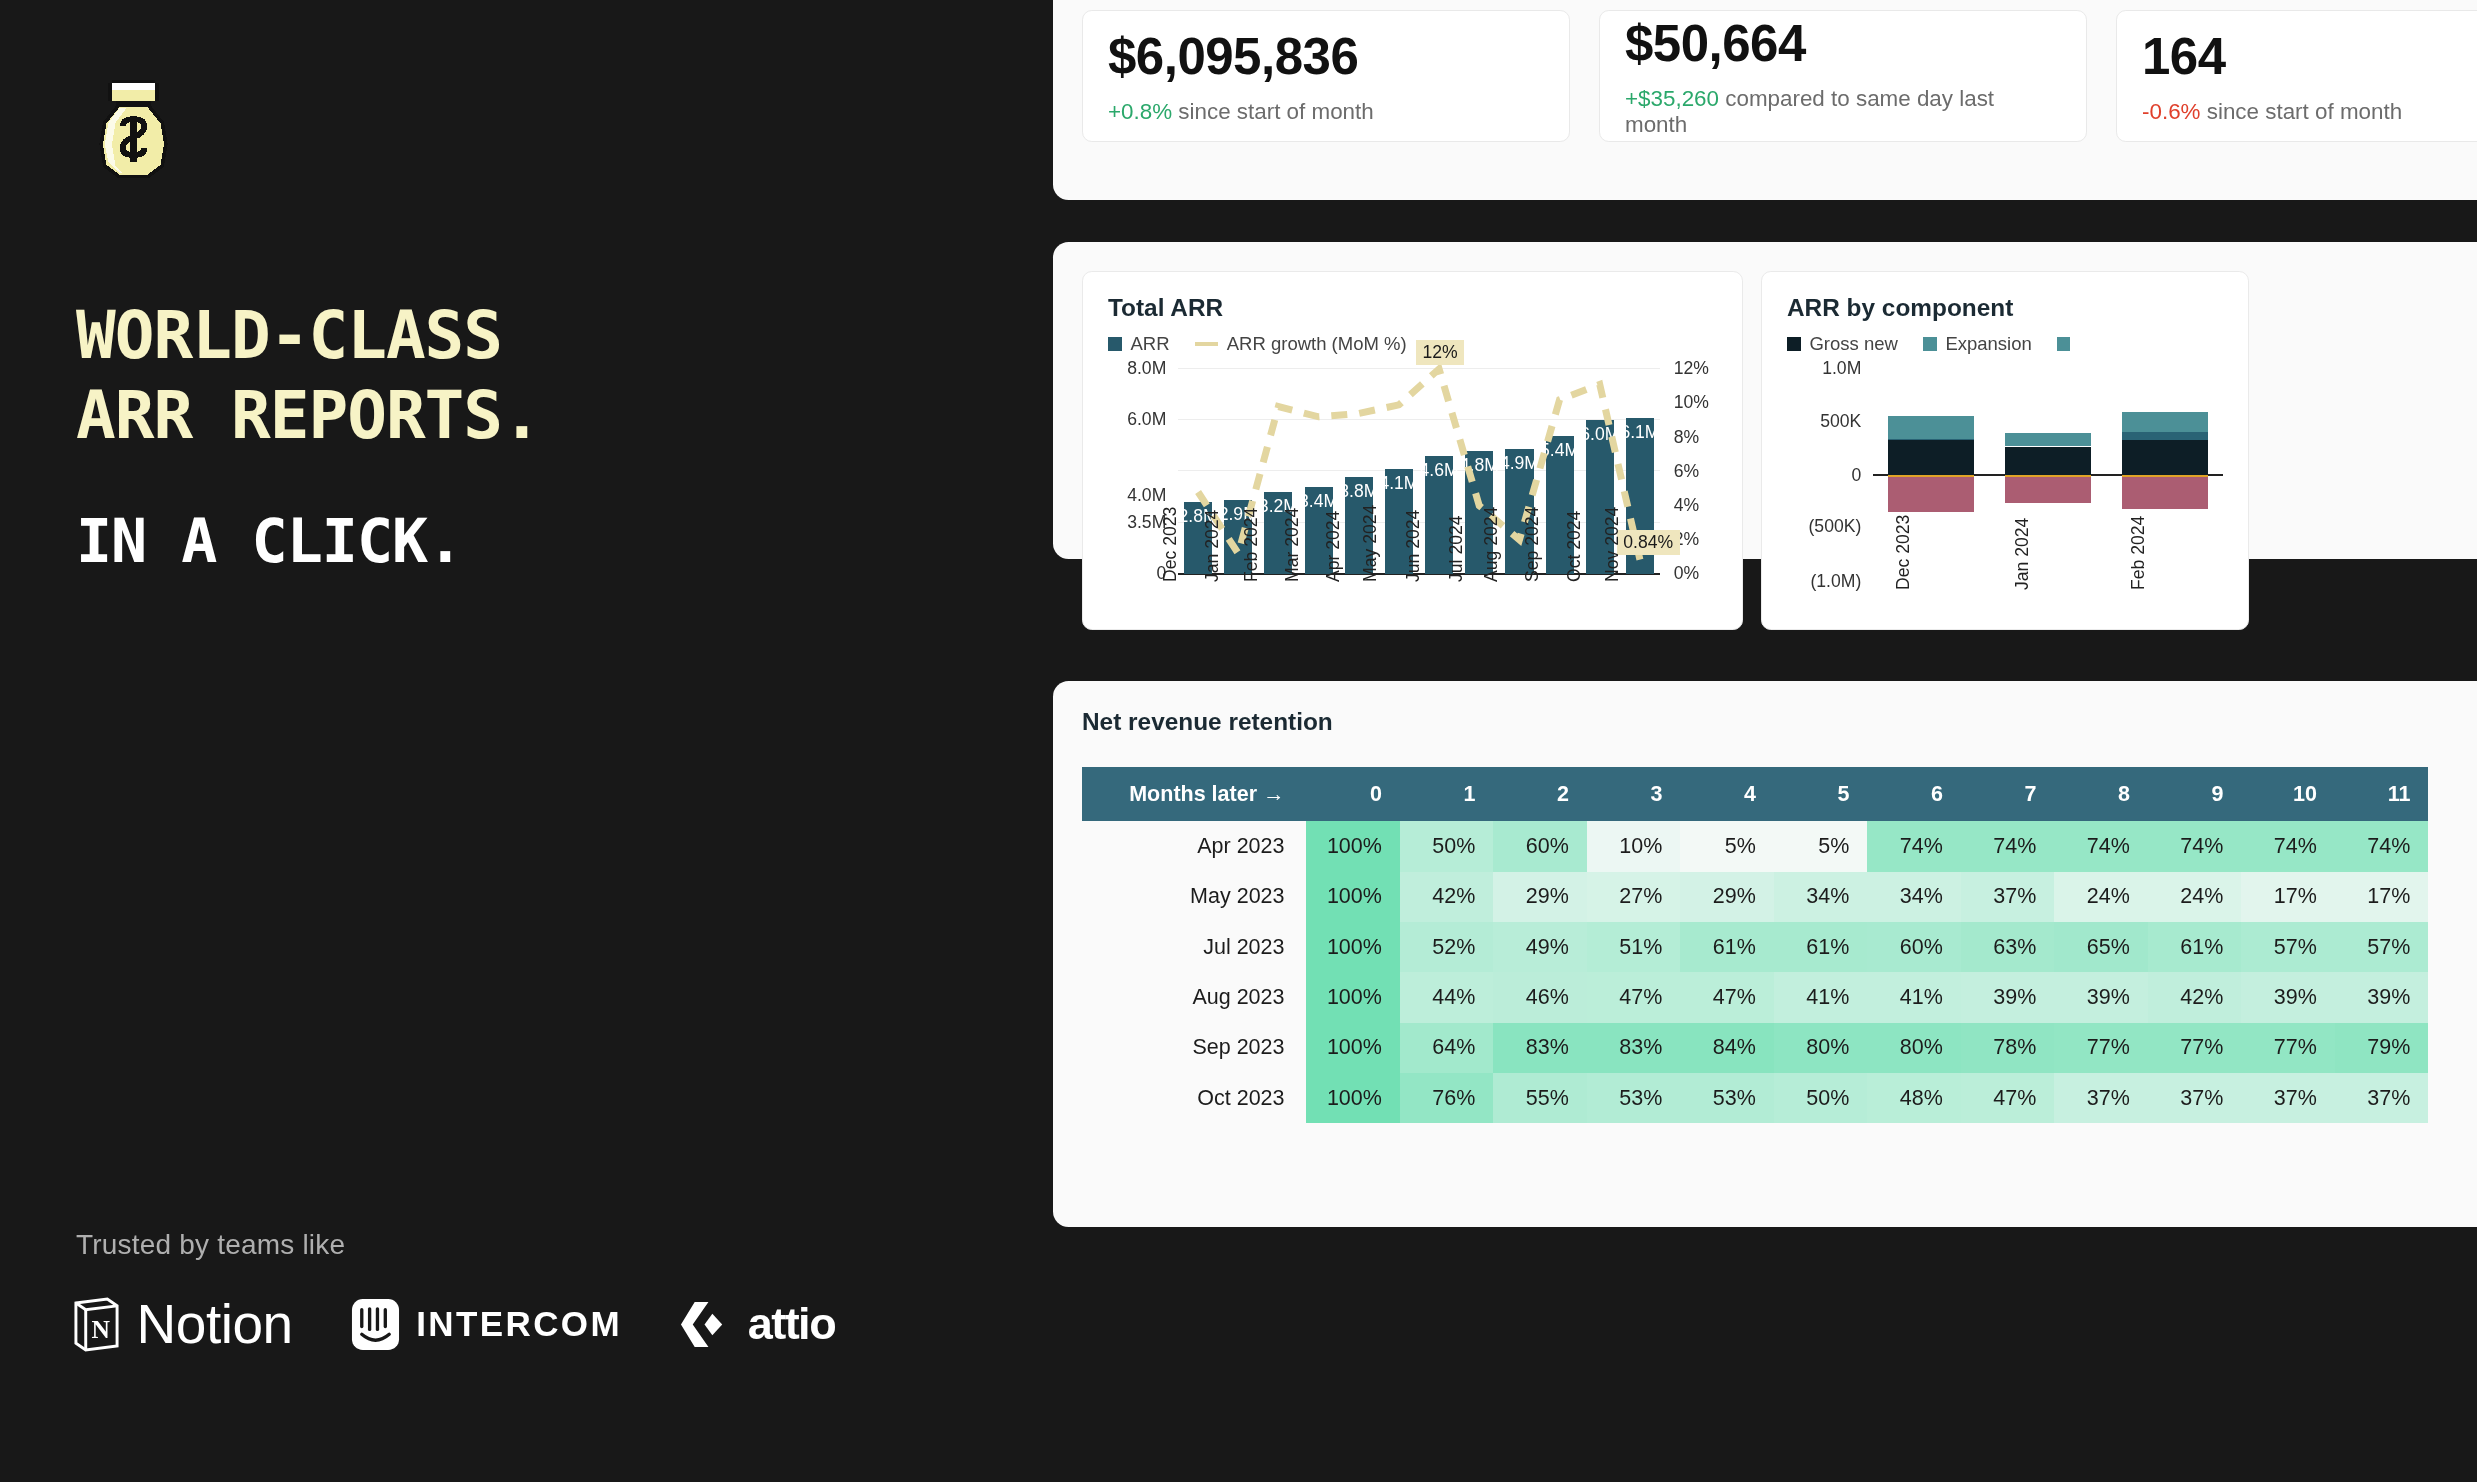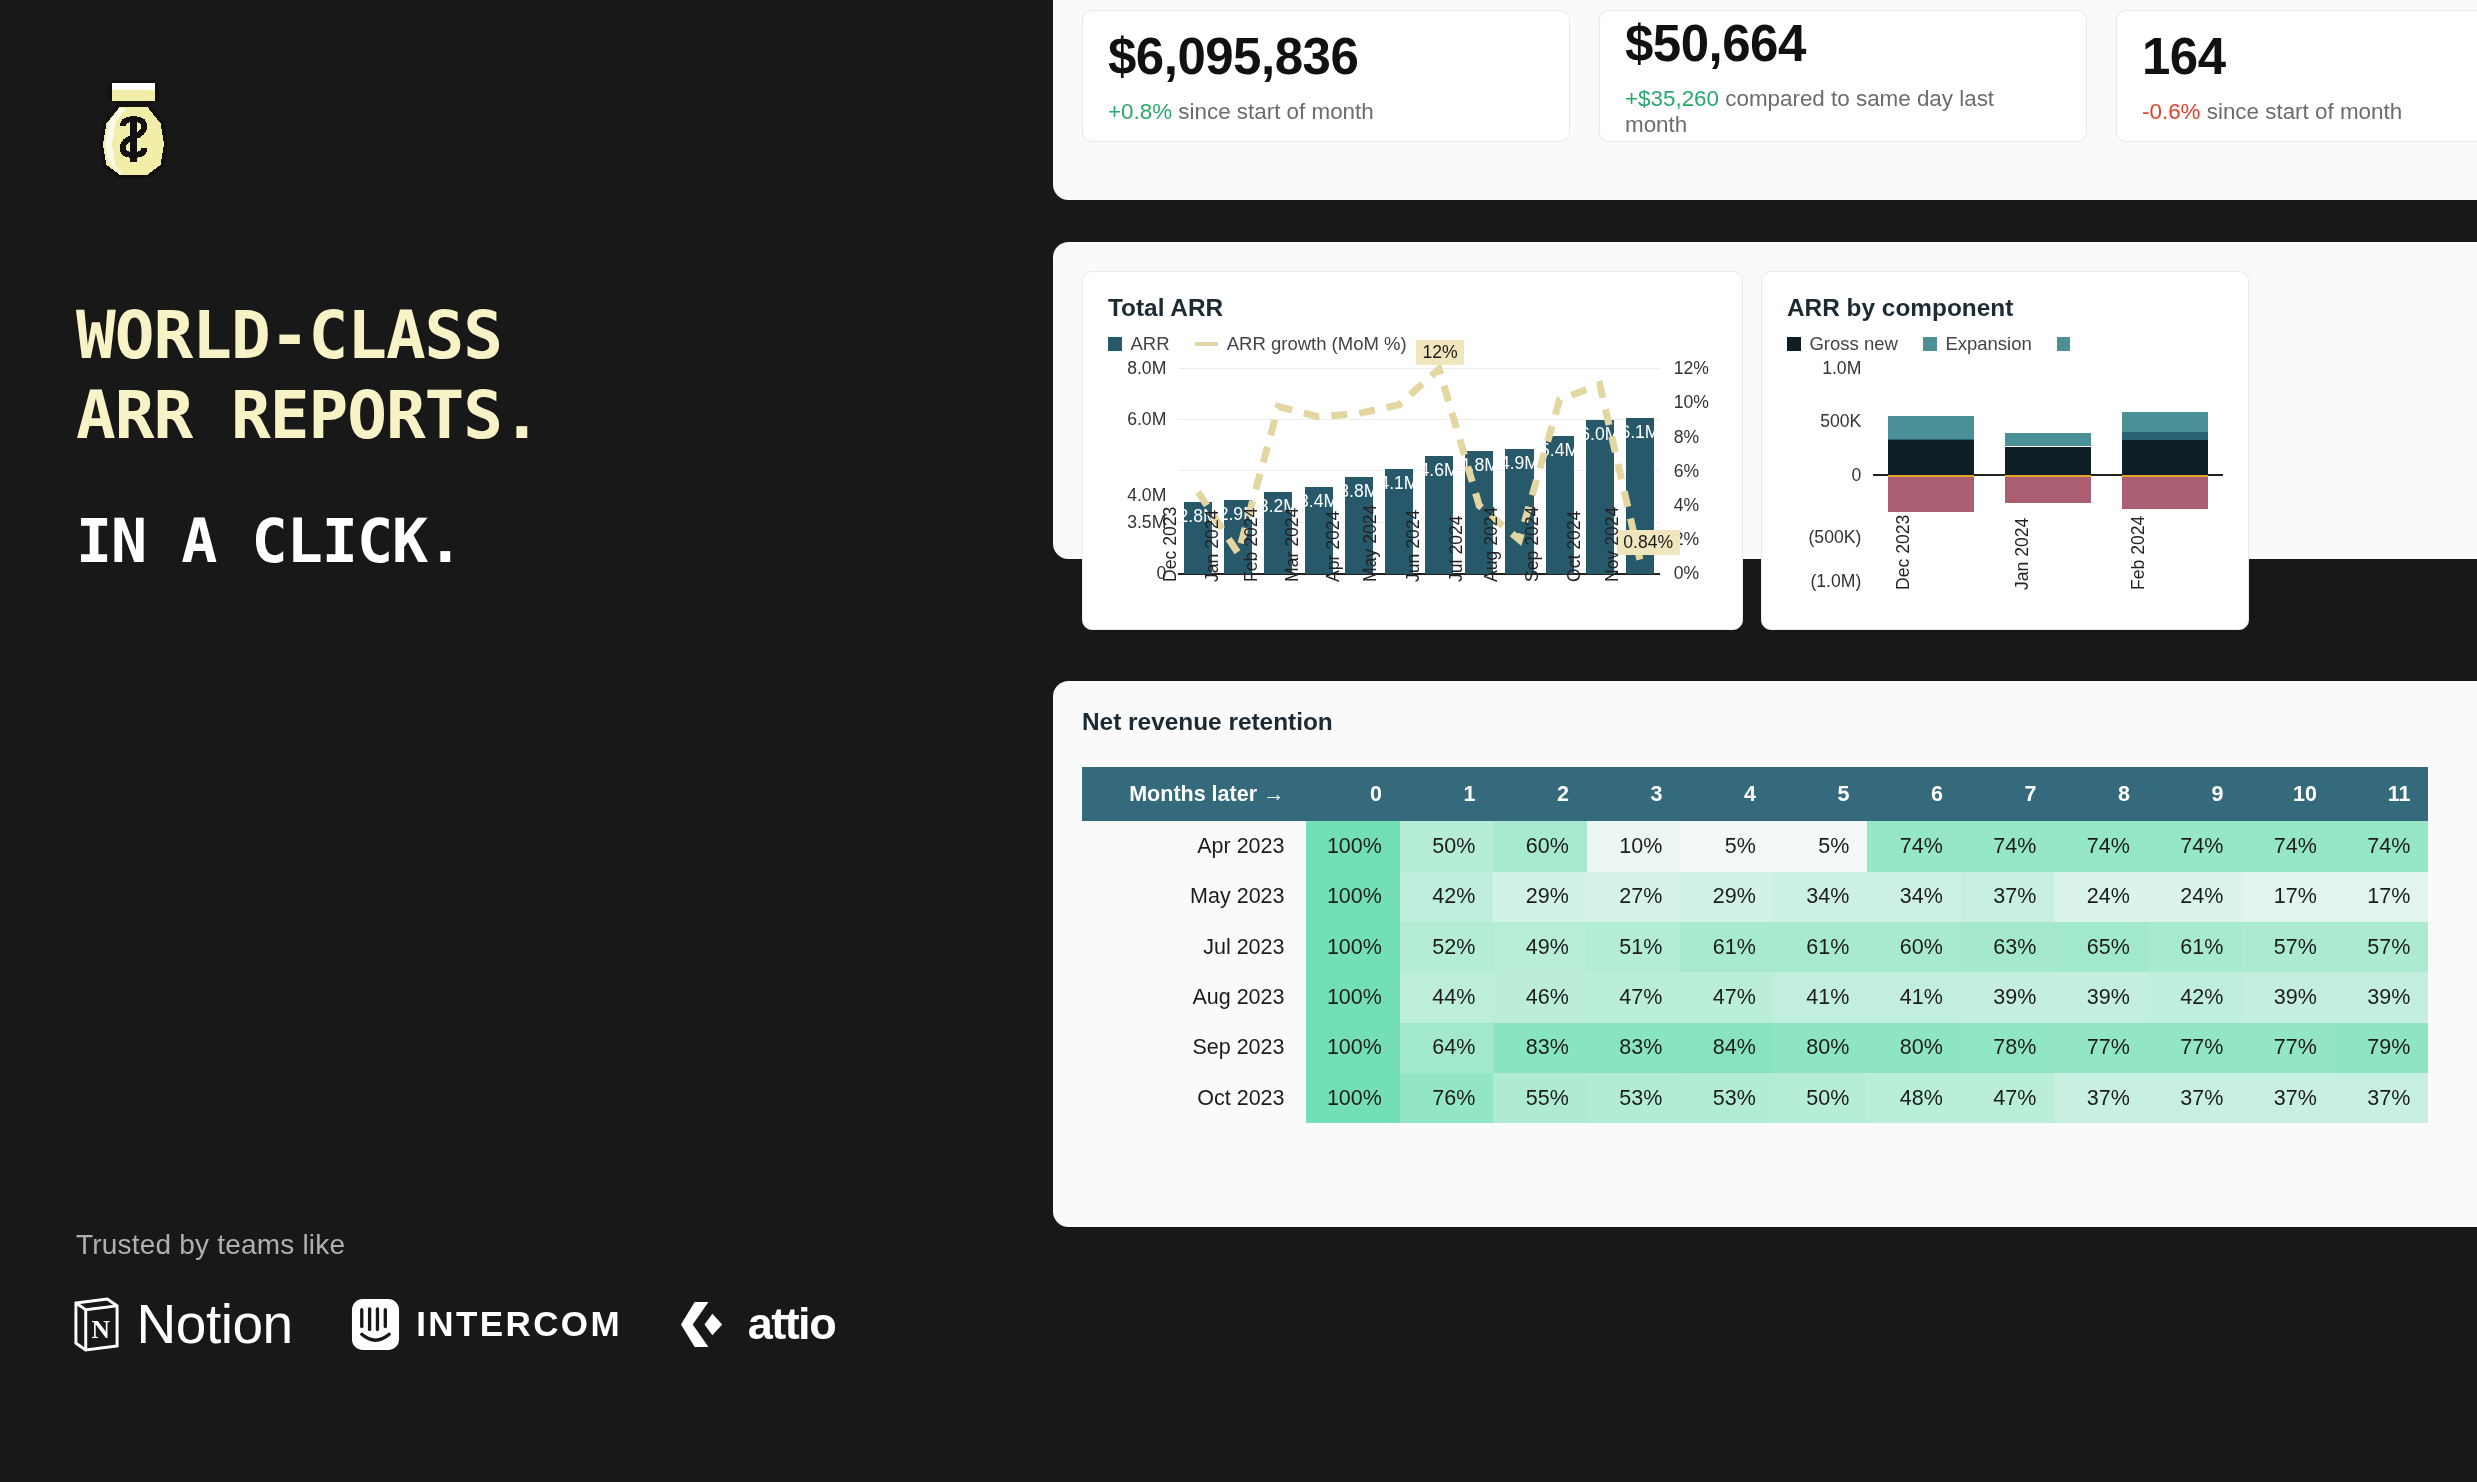--- a/index.html
+++ b/index.html
@@ -380,21 +380,21 @@
             <span class="sw" style="background:#4C9097"></span>
             <span>Expansion</span>
           </div>
           <div class="legend-item">
             <span class="sw" style="background:#4C9097"></span>
           </div>
         </div>
 
         <div class="plot" id="comp-plot" style="margin-left:86px;margin-right:0px;height:213px;">
             <div class="ytick" style="top: 202px;">(1.0M)</div>
-            <div class="ytick" style="top: 158px;">(500K)</div>
+            <div class="ytick" style="top: 147px;">(500K)</div>
             <div class="axisline" style="top: 105px;"></div>
             <div class="ytick" style="top: 96px;">0</div>
             <div class="ytick" style="top: 42px;">500K</div>
             <div class="ytick" style="top: -10.7px;">1.0M</div>
             <div style="position: absolute; left: 0px; right: 0px; top: 0px; height: 213px; display: flex;">
               <div style="flex: 1 1 0%; position: relative; height: 213px;">
                 <div style="position: absolute; left: 13%; width: 74%; background: rgb(13, 30, 38); height: 35px; top: 71px;"></div>
                 <div style="position: absolute; left: 13%; width: 74%; background: rgb(42, 99, 117); height: 1.3px; top: 70px;"></div>
                 <div style="position: absolute; left: 13%; width: 74%; background: rgb(76, 144, 151); height: 23px; top: 47px;"></div>
                 <div style="position: absolute; left: 13%; width: 74%; background: rgb(224, 164, 38); height: 1.9px; top: 106px;"></div>

